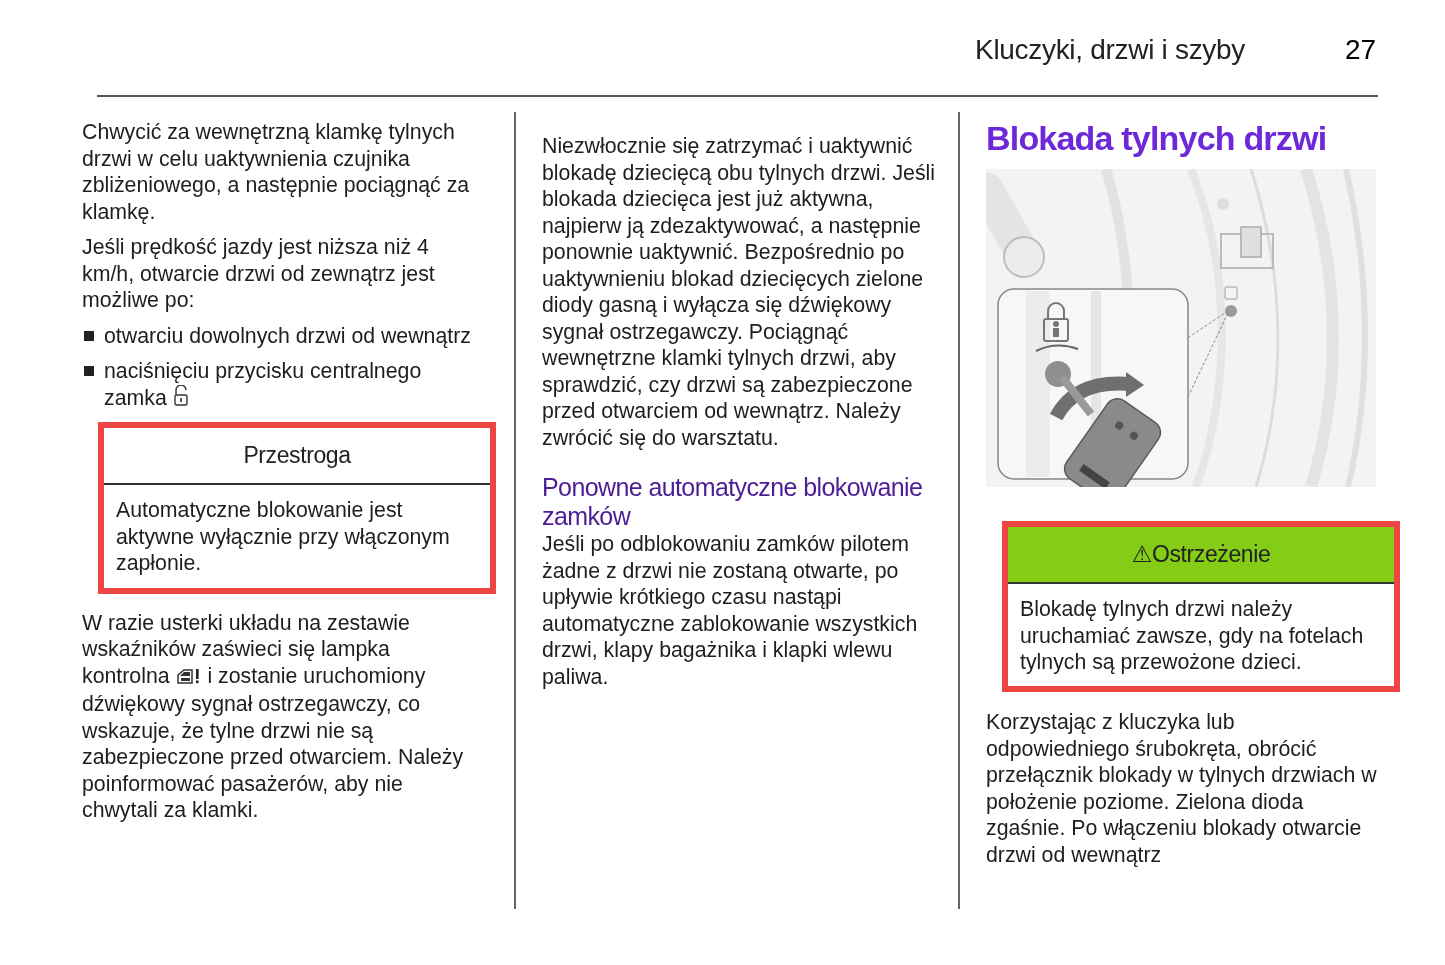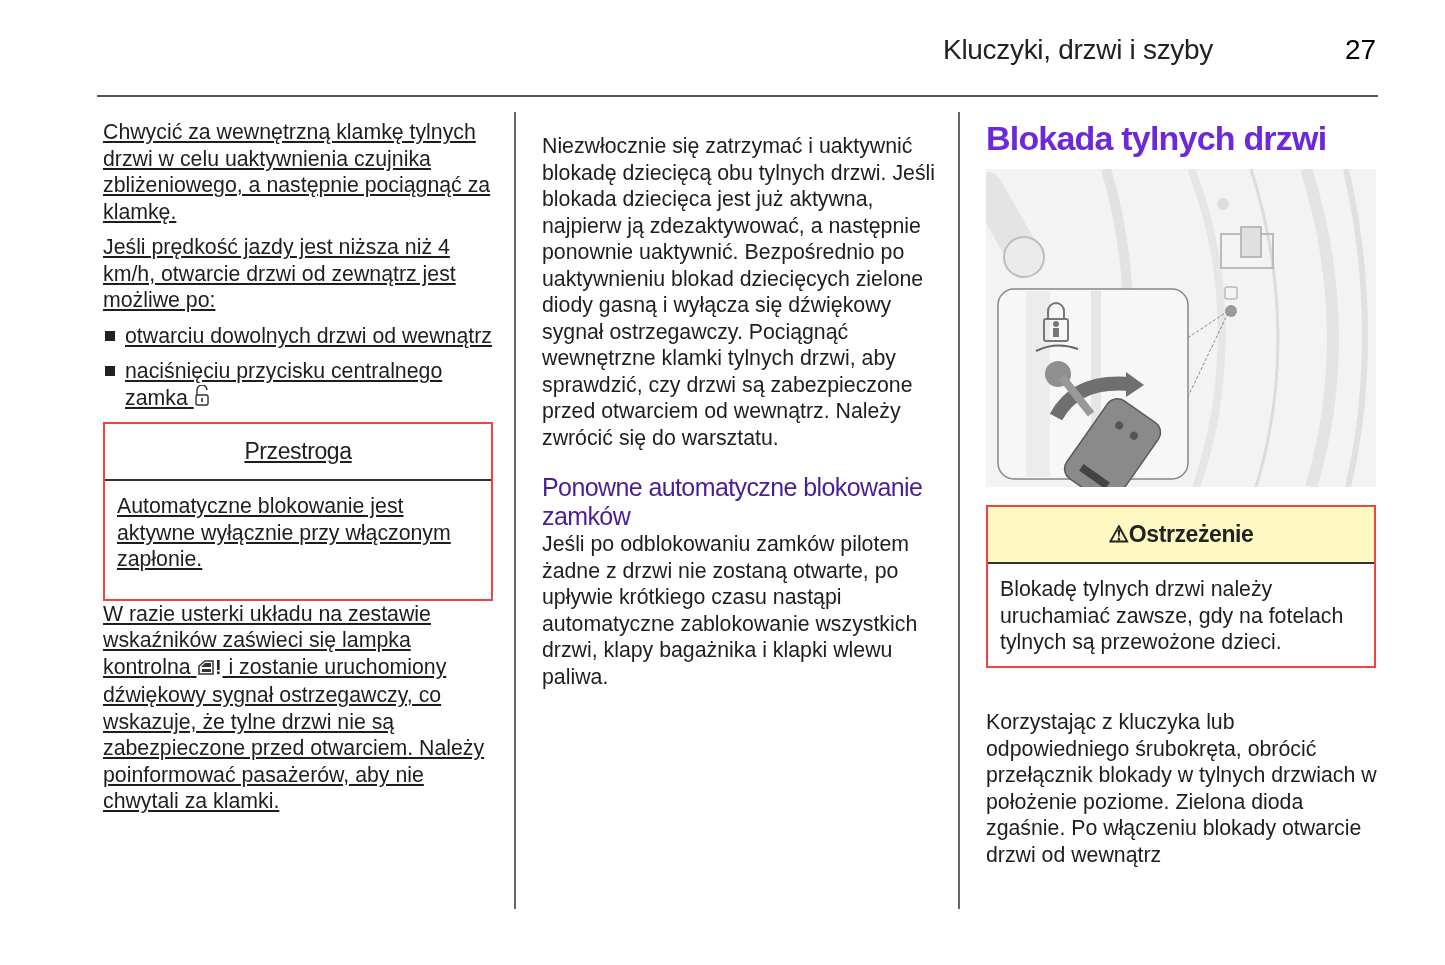--- a/index.html
+++ b/index.html
@@ -1,49 +1,49 @@
 <!DOCTYPE html>
 <html><head>
 <meta charset="utf-8">
 <style>
   html, body { margin:0; padding:0; }
   body {
     width:1445px; height:965px; background:#ffffff; position:relative; overflow:hidden;
     font-family:"Liberation Sans", sans-serif; color:#1e1e1e;
   }
-  .hdr-title { position:absolute; left:943px; top:34px; font-size:28px; letter-spacing:-0.3px; color:#222; }
+  .hdr-title { position:absolute; left:975px; top:34px; font-size:28px; letter-spacing:-0.3px; color:#222; }
   .hdr-page { position:absolute; left:1345px; top:34px; font-size:28px; color:#000000; }
   .hdr-rule { position:absolute; left:97px; top:95px; width:1281px; height:2px; background:#555; }
   .vdiv { position:absolute; top:112px; width:2px; height:797px; background:#666; }
   .col { position:absolute; font-size:21.3px; line-height:26.5px; }
   .col p { margin:0 0 9px 0; }
   .bullets { list-style:none; margin:0; padding:0; }
   .bullets li { position:relative; padding-left:22px; margin-bottom:9px; }
   .bullets li .sq { position:absolute; left:2px; top:8px; width:10px; height:10px; background:#222; }
-  .box { border:2px solid #ef4444; margin:0; }
+  .box { border:6px solid #ef4444; margin:16px; }
   .box-head { text-align:center; font-size:23px; height:55px; line-height:55px; border-bottom:2px solid #333; letter-spacing:-0.4px; color:#222; }
-  .box-head.grey { background:#fef9c3;font-weight:bold; }
+  .box-head.grey { background:#84cc16; }
   .box-body { padding:10px 12px 10px 12px; }
   .h3 { font-size:21px; line-height:26px; font-weight:bold; letter-spacing:-0.6px; color:#222; }
   .h2 { font-size:27px; line-height:30px; font-weight:normal; letter-spacing:-0.6px; color:#4c1d95; }
   .h1 { font-size:34px; line-height:40px; font-weight:bold; letter-spacing:-0.8px; color:#6d28d9; }
   .inline-icon { display:inline-block; vertical-align:-2px; }
   .figure { position:absolute; left:986px; top:169px; width:390px; height:318px; background:#f2f2f2; overflow:hidden; }
 </style>
 </head>
 <body>
 
 <div class="hdr-title">Kluczyki, drzwi i szyby</div>
 <div class="hdr-page">27</div>
 <div class="hdr-rule"></div>
 
 <div class="vdiv" style="left:514px;"></div>
 <div class="vdiv" style="left:958px;"></div>
 
-<div class="col" style="left:103px; top:119px; width:400px;text-decoration:underline;">
+<div class="col" style="left:82px; top:119px; width:400px;">
   <p>Chwycić za wewnętrzną klamkę tylnych drzwi w celu uaktywnienia czujnika zbliżeniowego, a następnie pociągnąć za klamkę.</p>
   <p>Jeśli prędkość jazdy jest niższa niż 4 km/h, otwarcie drzwi od zewnątrz jest możliwe po:</p>
   <ul class="bullets">
     <li>
       <span class="sq"></span>
       <span>otwarciu dowolnych drzwi od wewnątrz</span>
     </li>
     <li>
       <span class="sq"></span>
       <span>naciśnięciu przycisku centralnego zamka</span>
@@ -52,21 +52,21 @@
           <path d="M3 10 V5 a5 5 0 0 1 10 0" fill="none" stroke="#333" stroke-width="1.4"></path>
           <rect x="2" y="10" width="12" height="10" rx="1.5" fill="none" stroke="#333" stroke-width="1.4"></rect>
           <rect x="7" y="13" width="2" height="4" fill="#555"></rect>
         </svg>
       </span>
     </li>
   </ul>
 
   <div class="box" style="margin-top:8px; width:386px;">
     <div class="box-head">Przestroga</div>
-    <div class="box-body" style="padding-top:12px; padding-bottom:26px;">Automatyczne blokowanie jest aktywne wyłącznie przy włączonym zapłonie.</div>
+    <div class="box-body" style="padding-top:12px; padding-bottom:11px;">Automatyczne blokowanie jest aktywne wyłącznie przy włączonym zapłonie.</div>
   </div>
 
   <p style="margin:0;">
     <span>W razie usterki układu na zestawie wskaźników zaświeci się lampka kontrolna</span>
     <span class="inline-icon">
       <svg width="26" height="18" viewBox="0 0 26 18">
         <path d="M2 16 V8 L8 3 H16 V16 Z" fill="none" stroke="#333" stroke-width="1.5"></path>
         <path d="M4 9 L8 5 H14 V9 Z" fill="#333"></path>
         <rect x="5" y="11" width="9" height="3" fill="#333"></rect>
         <rect x="20" y="2" width="2.6" height="10" fill="#222"></rect>

